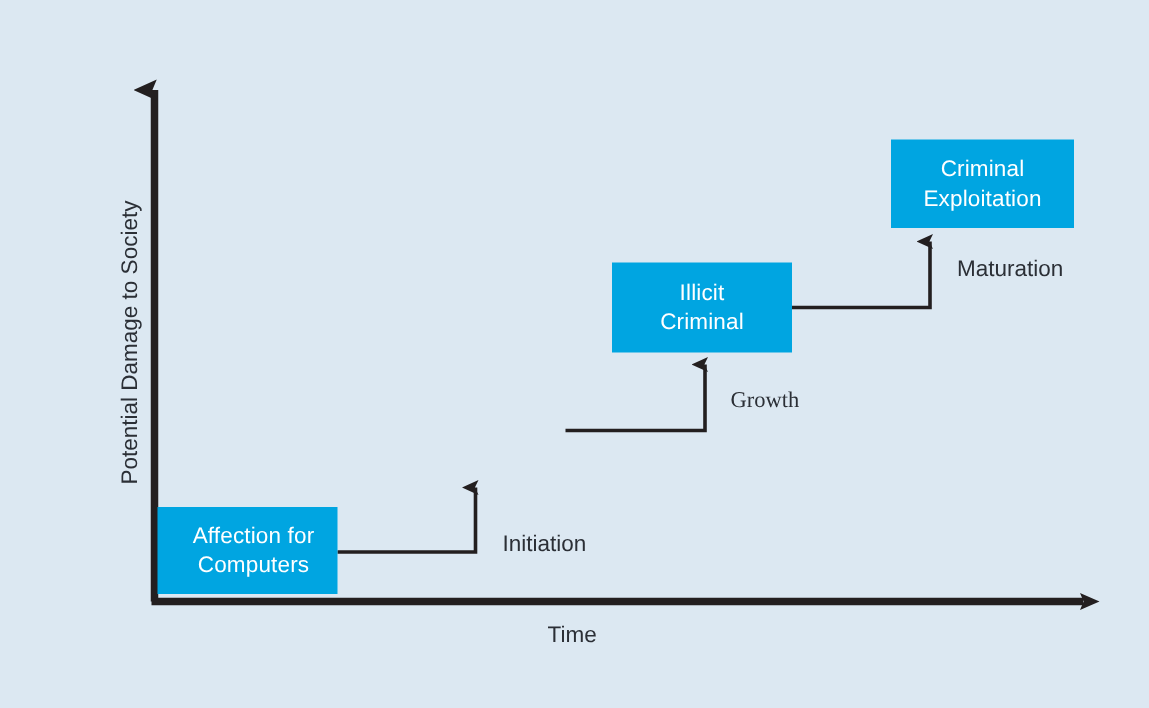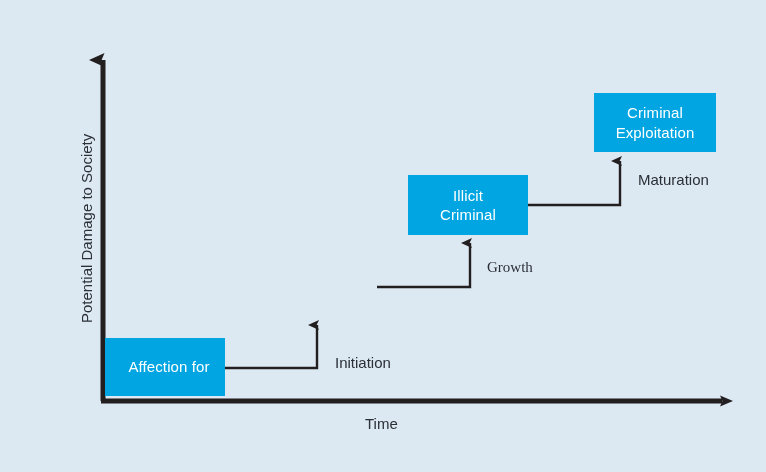--- a/index.html
+++ b/index.html
@@ -85,20 +85,21 @@
     <path d="M225 368 L317 368 L317 325" fill="none" stroke="#231f20" stroke-width="2.4" marker-end="url(#arrow-up)"></path>
 
     <path d="M377 287 L470 287 L470 243" fill="none" stroke="#231f20" stroke-width="2.4" marker-end="url(#arrow-up)"></path>
 
     <path d="M528 205 L620 205 L620 161" fill="none" stroke="#231f20" stroke-width="2.4" marker-end="url(#arrow-up)"></path>
   </svg>
 
   <div class="stage-box" style="left:105px; top:338px; width:120px; height:58px;padding-left:12px;">
     <div>
       <span>Affection for</span>
+      <span>Computers</span>
     </div>
   </div>
 
 
   <div class="stage-box" style="left:408px; top:175px; width:120px; height:60px;">
     <div>
       <span>Illicit</span>
       <span>Criminal</span>
     </div>
   </div>

